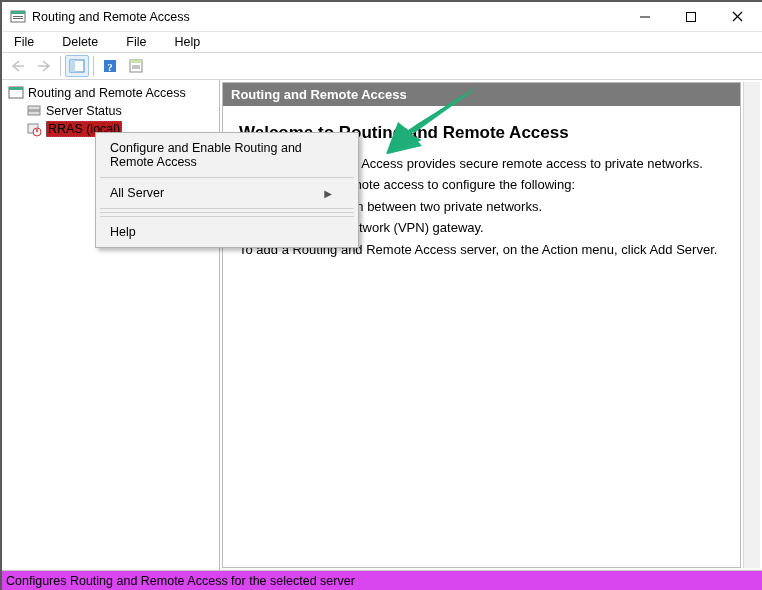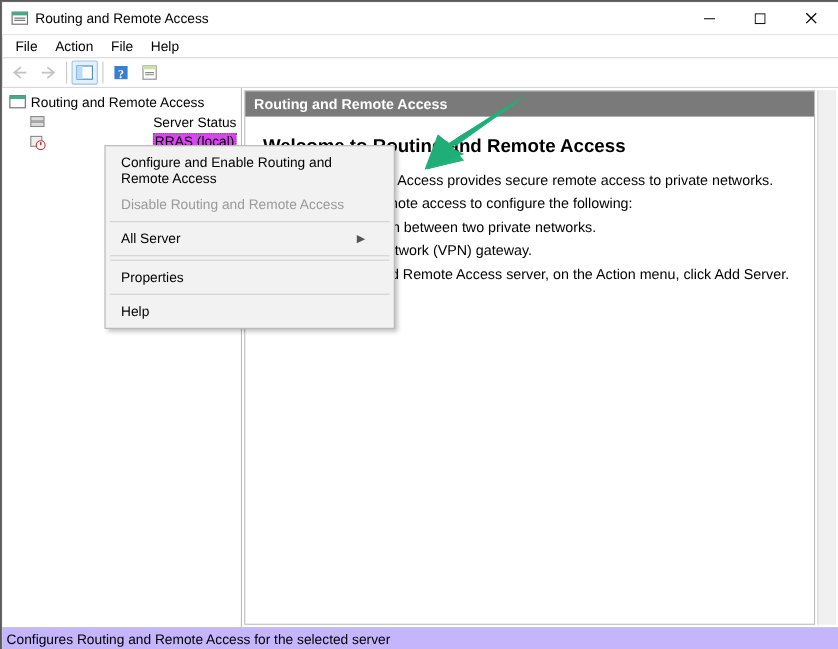--- a/index.html
+++ b/index.html
@@ -29,20 +29,21 @@
   .win-btn { width:46px; display:flex; align-items:center; justify-content:center; }
   .win-btn svg { width:10px; height:10px; }
   .win-close svg { width:11px; height:11px; }
   
   .menubar {
     height:20px;
     display:flex;
     align-items:center;
     padding: 0 4px;
     font-size:12.5px;
+    gap:12px;
   }
   .menubar span { padding:2px 8px; }
   
   .toolbar {
     height:28px;
     display:flex;
     align-items:center;
     padding:0 4px;
     border-top:1px solid #d8d8d8;
     border-bottom:1px solid #d8d8d8;
@@ -64,24 +65,24 @@
     border-right:1px solid #bcbcbc;
     padding:4px 2px;
     background:#fff;
     font-size:12.5px;
   }
   .tree-item {
     display:flex; align-items:center; gap:4px;
     padding:1px 2px; white-space:nowrap;
   }
   .tree-item.level1 { padding-left:4px; }
-  .tree-item.level2 { padding-left:22px;justify-content:space-between; }
+  .tree-item.level2 { padding-left:22px; }
   .tree-item .icon { width:16px; height:16px; flex-shrink:0; }
   .tree-item.selected span.label {
-    background:#d946ef; border:1px dotted #666; padding:0 1px;
+    background:#b91c1c; border:1px dotted #666; padding:0 1px;
   }
   .content {
     flex:1; display:flex; position:relative;
   }
   .content-inner { flex:1; padding:0; margin:2px; border:1px solid #bcbcbc; background:#fff; display:flex; flex-direction:column; }
   .content-header {
     background:#7a7a7a; color:#fff; font-weight:bold; font-size:13px;
     padding:4px 8px;
   }
   .content-body {
@@ -96,21 +97,21 @@
     width:17px; background:#f0f0f0; border-left:1px solid #d8d8d8;
     margin:2px 2px 2px 0;
   }
   
   .statusbar {
     height:20px;
     border-top:1px solid #c8c8c8;
     display:flex; align-items:center;
     padding:0 4px;
     font-size:12.5px;
-    background:#c4b5fd;
+    background:#d946ef;
   }
   
   .context-menu {
     position:absolute;
     left:93px; top:130px;
     width:264px;
     background:#f2f2f2;
     border:1px solid #b4b4b4;
     box-shadow:3px 3px 4px rgba(0,0,0,0.25);
     padding:3px 2px;
@@ -160,21 +161,21 @@
       <svg viewBox="0 0 11 11">
           <line x1="1" y1="1" x2="10" y2="10" stroke="#000" stroke-width="1.2"></line>
           <line x1="10" y1="1" x2="1" y2="10" stroke="#000" stroke-width="1.2"></line>
         </svg>
     </div>
   </div>
 </div>
 
 <div class="menubar">
   <span>File</span>
-  <span>Action</span>
+  <span>Delete</span>
   <span>File</span>
   <span>Help</span>
 </div>
 
 <div class="toolbar">
   <div class="tb-btn disabled">
     <svg width="16" height="14" viewBox="0 0 16 14">
         <path d="M9 2 L3 7 L9 12 M3 7 H14" fill="none" stroke="#555" stroke-width="1.6"></path>
       </svg>
   </div>
@@ -258,33 +259,27 @@
 </div>
 
 <div class="statusbar">
   <span>Configures Routing and Remote Access for the selected server</span>
 </div>
 
 <div class="context-menu">
   <div class="cm-item">
     <span>Configure and Enable Routing and Remote Access</span>
   </div>
-  <div class="cm-item disabled">
-    <span>Disable Routing and Remote Access</span>
-  </div>
   <div class="cm-sep"></div>
   <div class="cm-item">
     <span>All Server</span>
     <span class="cm-arrow">▶</span>
   </div>
   <div class="cm-sep"></div>
   <div class="cm-sep"></div>
-  <div class="cm-item">
-    <span>Properties</span>
-  </div>
   <div class="cm-sep"></div>
   <div class="cm-item">
     <span>Help</span>
   </div>
 </div>
 
 <div class="green-arrow">
   <svg width="110" height="80" viewBox="0 0 110 80">
     <defs>
       <linearGradient id="gg" x1="0" y1="0" x2="1" y2="1">

